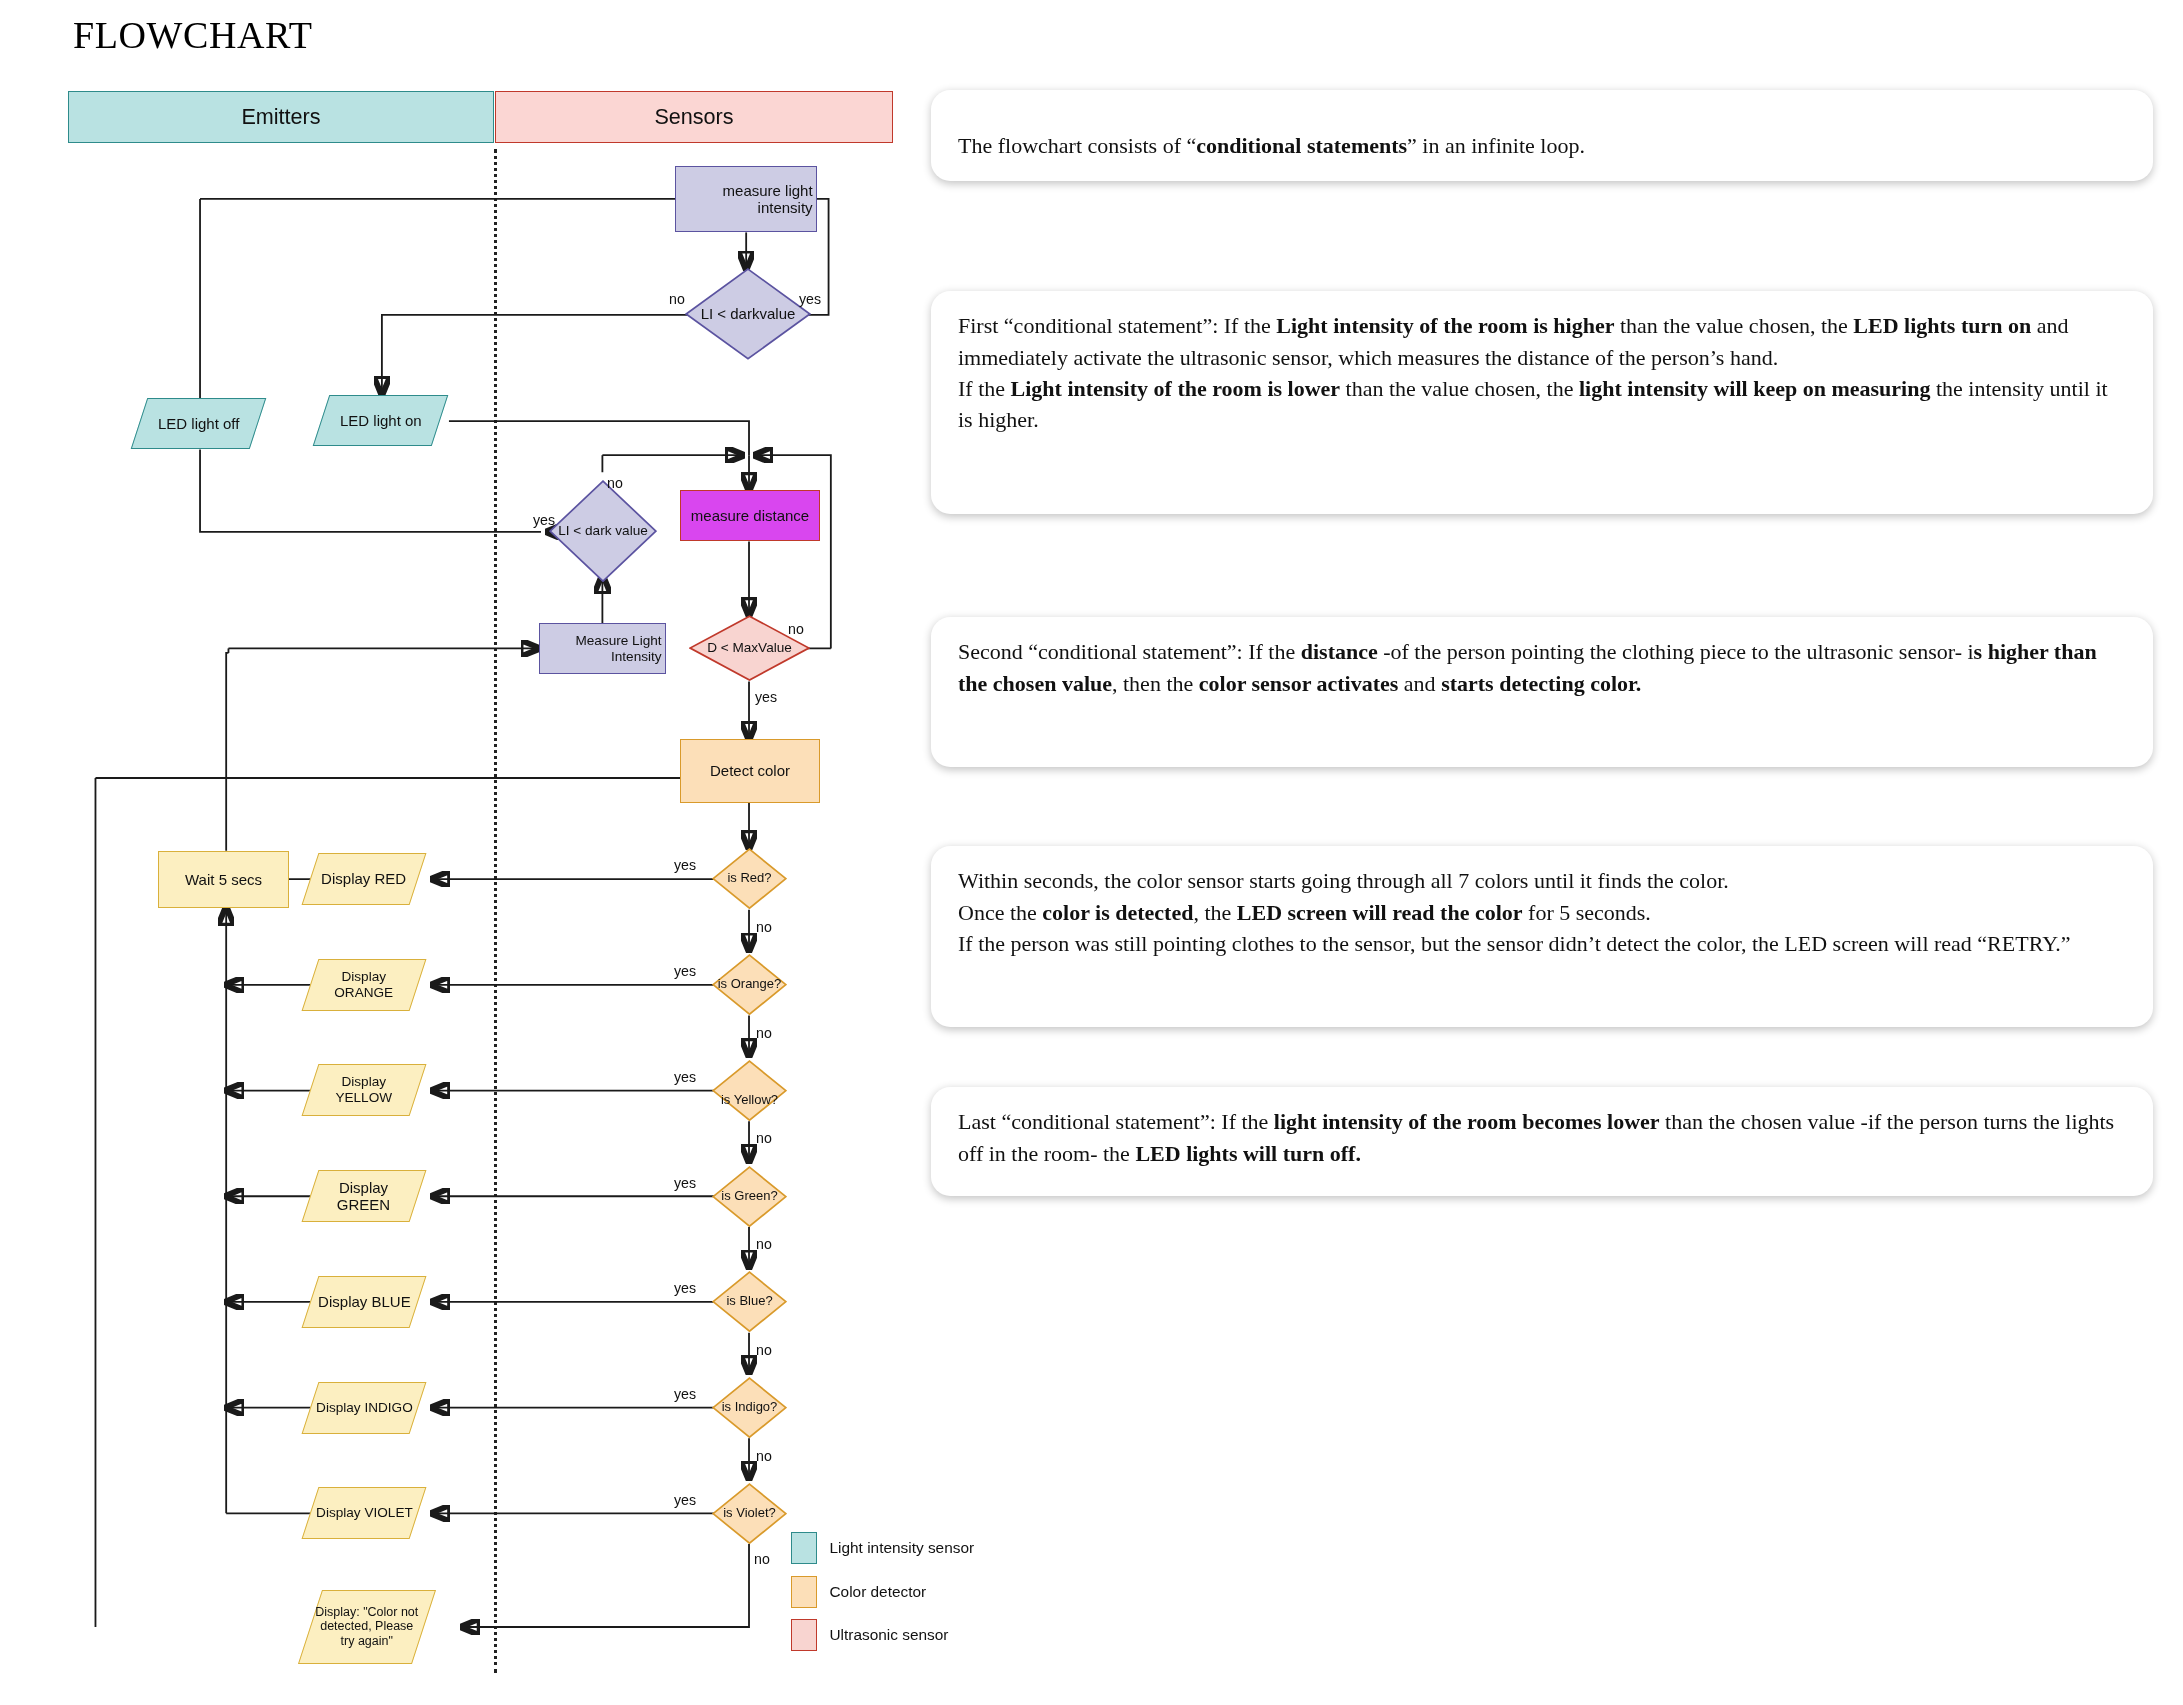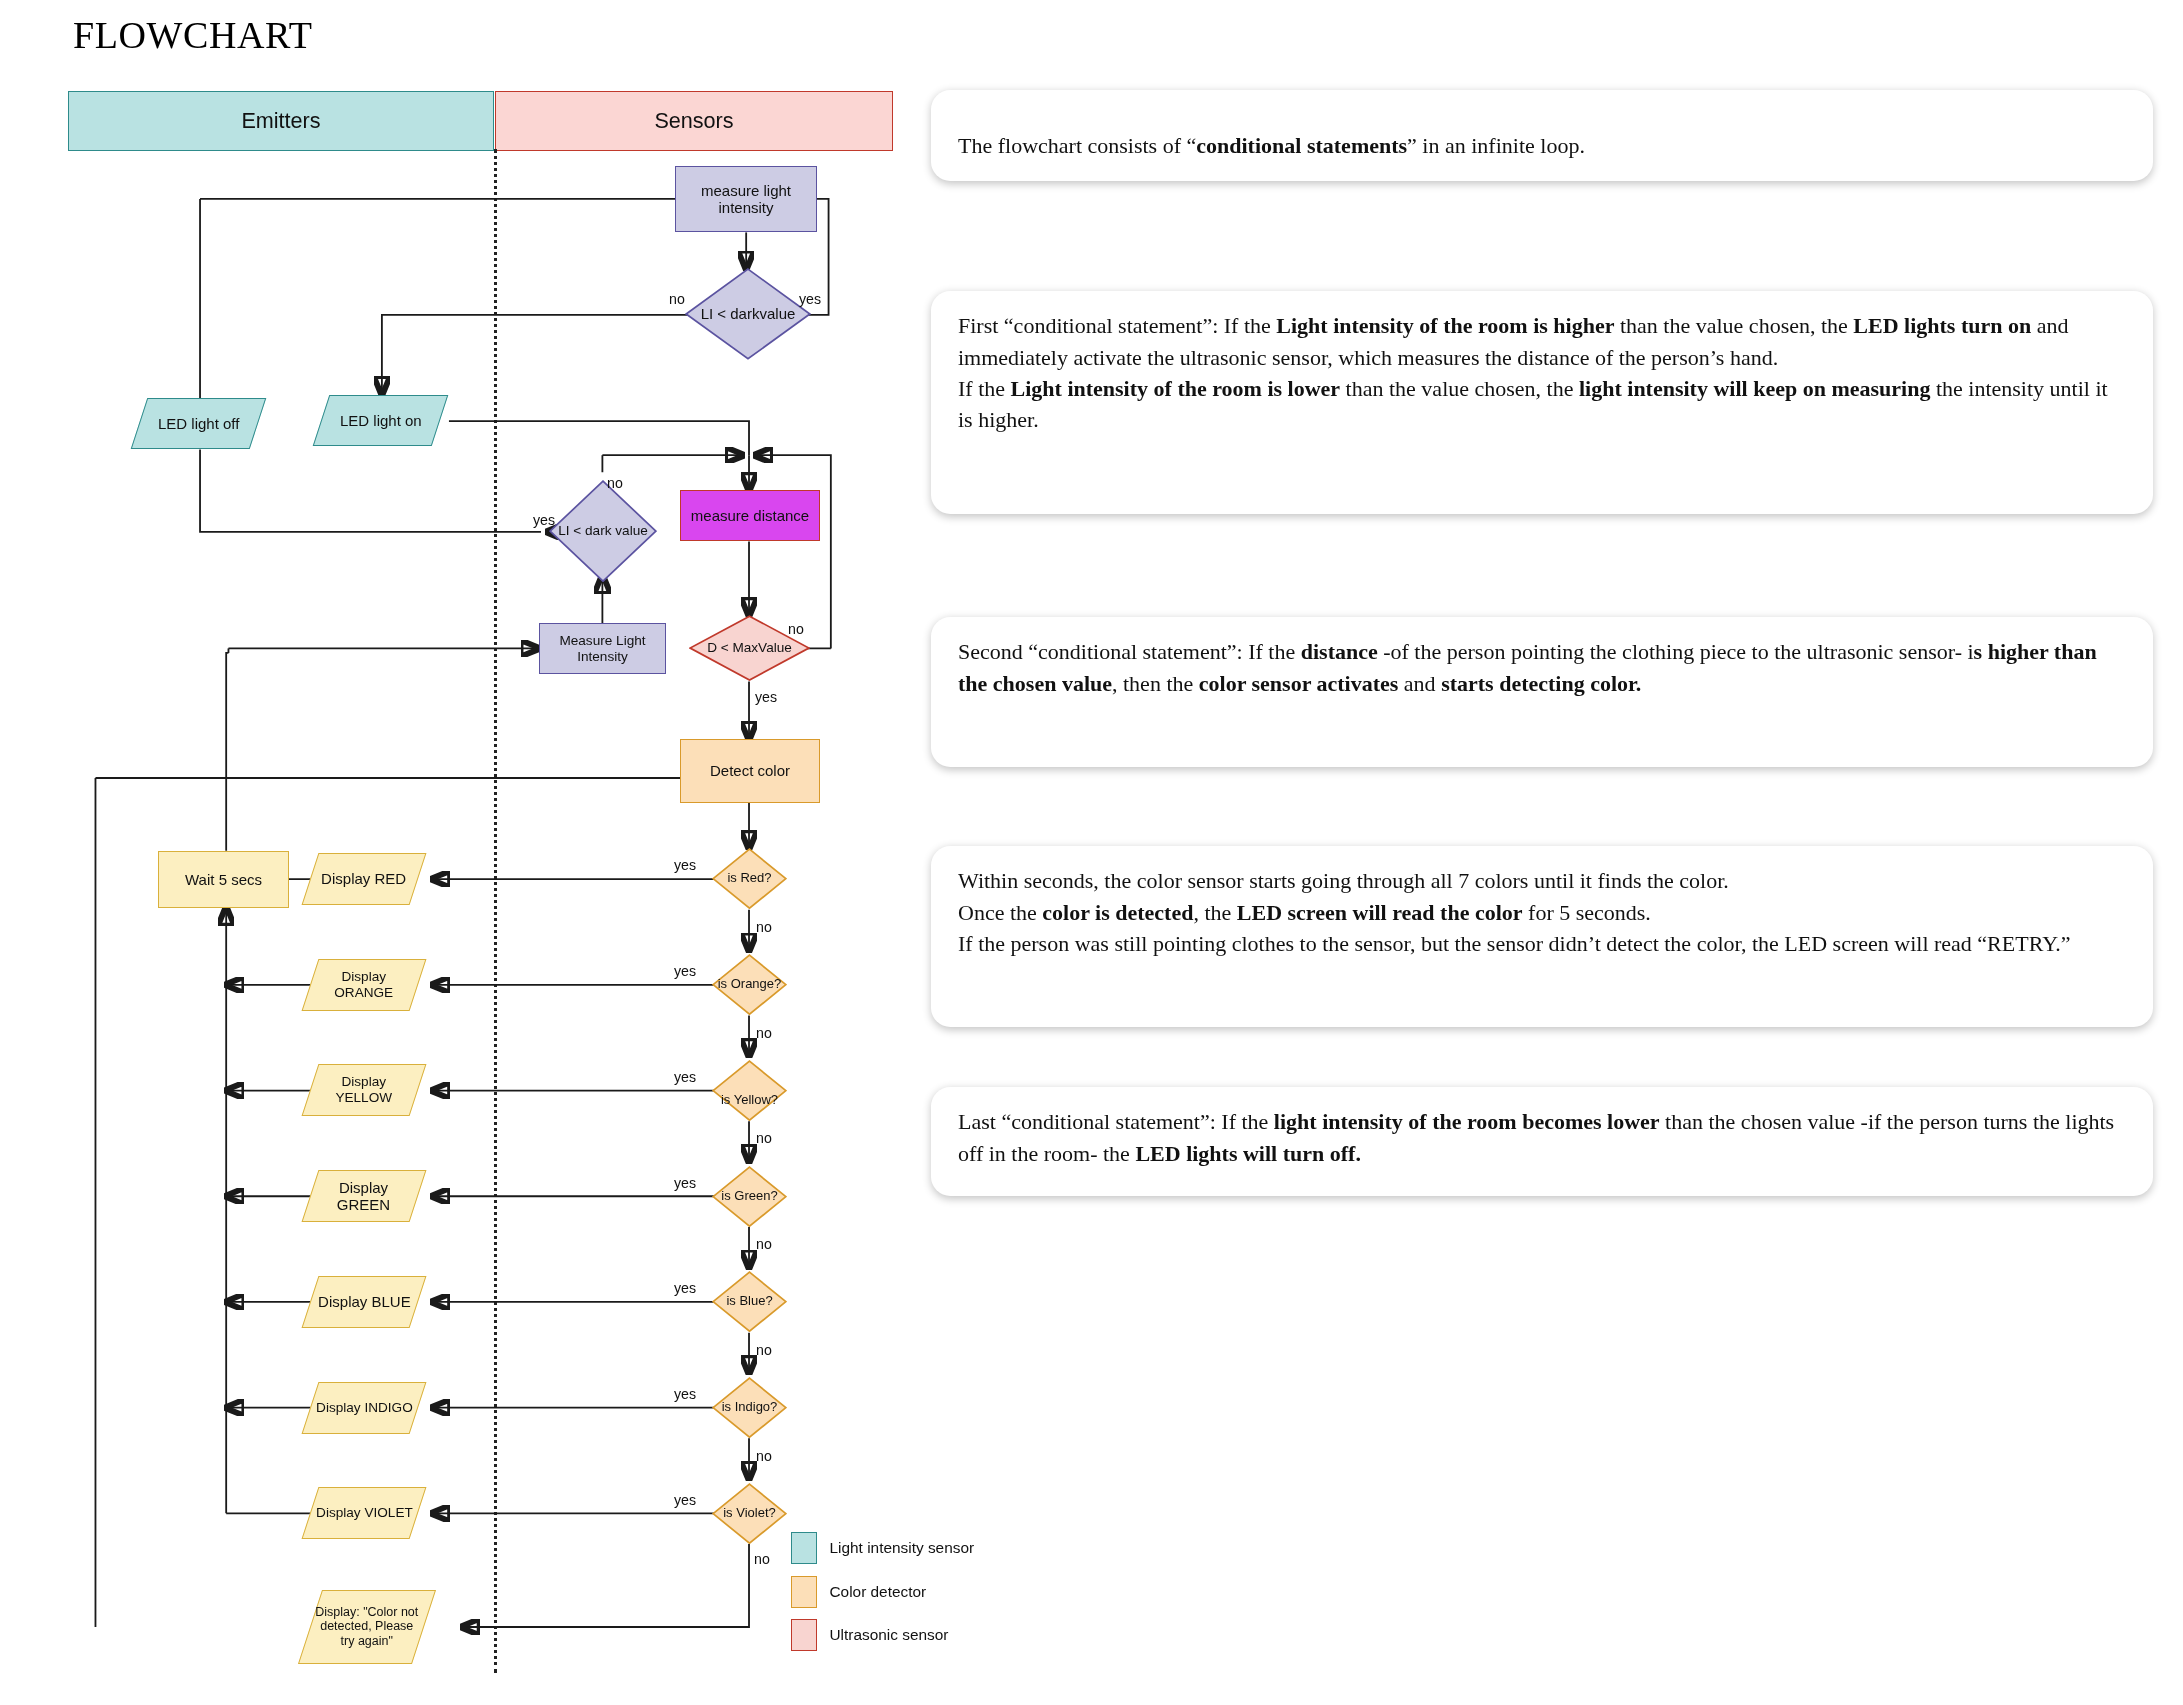--- a/index.html
+++ b/index.html
@@ -4,21 +4,21 @@
 <style>
   html,body{margin:0;padding:0;background:#ffffff;}
   body{width:2183px;height:1706px;position:relative;overflow:hidden;
        font-family:"Liberation Sans", sans-serif;}
 
   #page-title{position:absolute;left:73px;top:12.5px;
     font-family:"Liberation Serif", serif;font-weight:normal;font-size:38px;
     letter-spacing:0.6px;color:#000;}
 
   
-  .lane-head{position:absolute;top:91px;height:60px;
+  .lane-head{position:absolute;top:91px;height:52px;
     display:flex;align-items:center;justify-content:center;
     font-size:21.6px;color:#111;box-sizing:border-box;}
   #lane-emitters{left:68px;width:426px;background:#b9e2e2;border:1.7px solid #2e8b8b;}
   #lane-sensors{left:495px;width:398px;background:#fbd6d3;border:1.7px solid #c0392b;}
 
   
   #lane-divider{position:absolute;left:494px;top:149px;width:0;height:1524px;
     border-left:3.4px dotted #222;}
 
   
@@ -28,21 +28,21 @@
   .rect{border-width:1.7px;border-style:solid;}
   .para{border-width:1.7px;border-style:solid;
     transform:skewX(-18deg);}
   .para > span{display:block;transform:skewX(18deg);}
   .diamond{border-width:0;background:transparent;}
   .diamond .dshape{position:absolute;inset:0;}
   .diamond .dlabel{position:relative;z-index:2;padding:0 2.3px;}
 
   
   .c-light{background:#b9e2e2;border-color:#2e8b8b;}
-  .c-purple{background:#cdccE4;border-color:#5b53a0;}
+  .c-purple{background:#cdccE4;border-color:#5b53a0;text-align:right;}
   .c-ultra{background:#d946ef;border-color:#c0392b;}
   .c-color{background:#fcdfb8;border-color:#d99a2b;}
   .c-yellow{background:#fcefc1;border-color:#d9b03b;}
 
   
   #wires{position:absolute;left:0;top:0;width:932px;height:1706px;
     pointer-events:none;}
   #wires path, #wires line{stroke:#1a1a1a;stroke-width:3.2;fill:none;}
 
   

